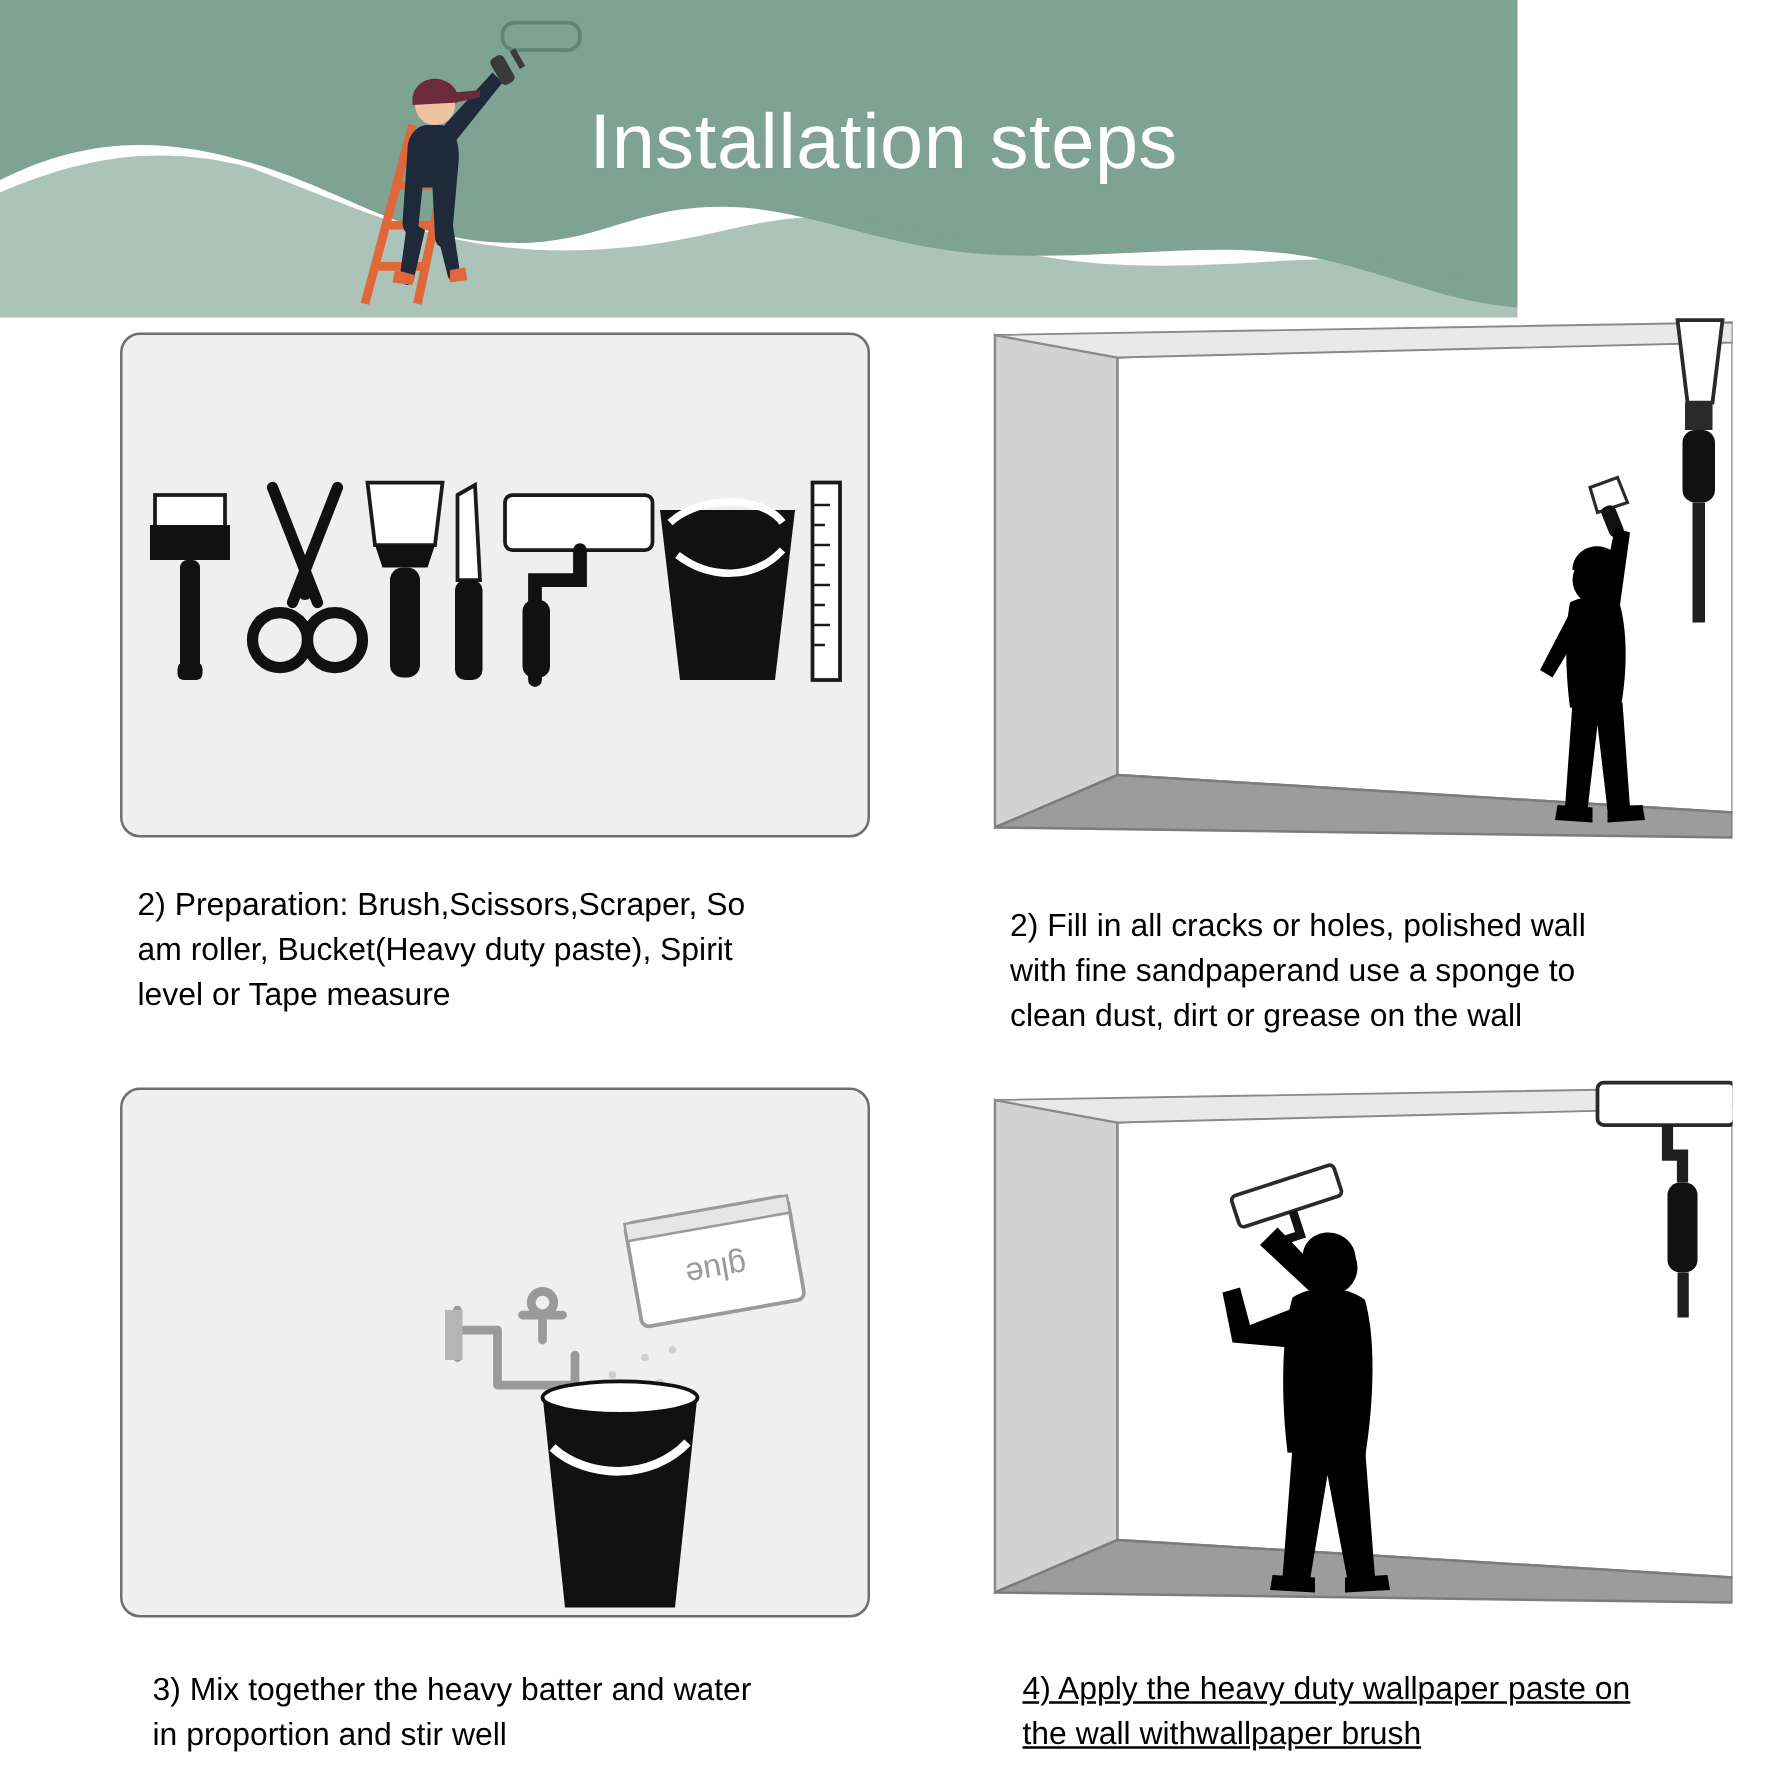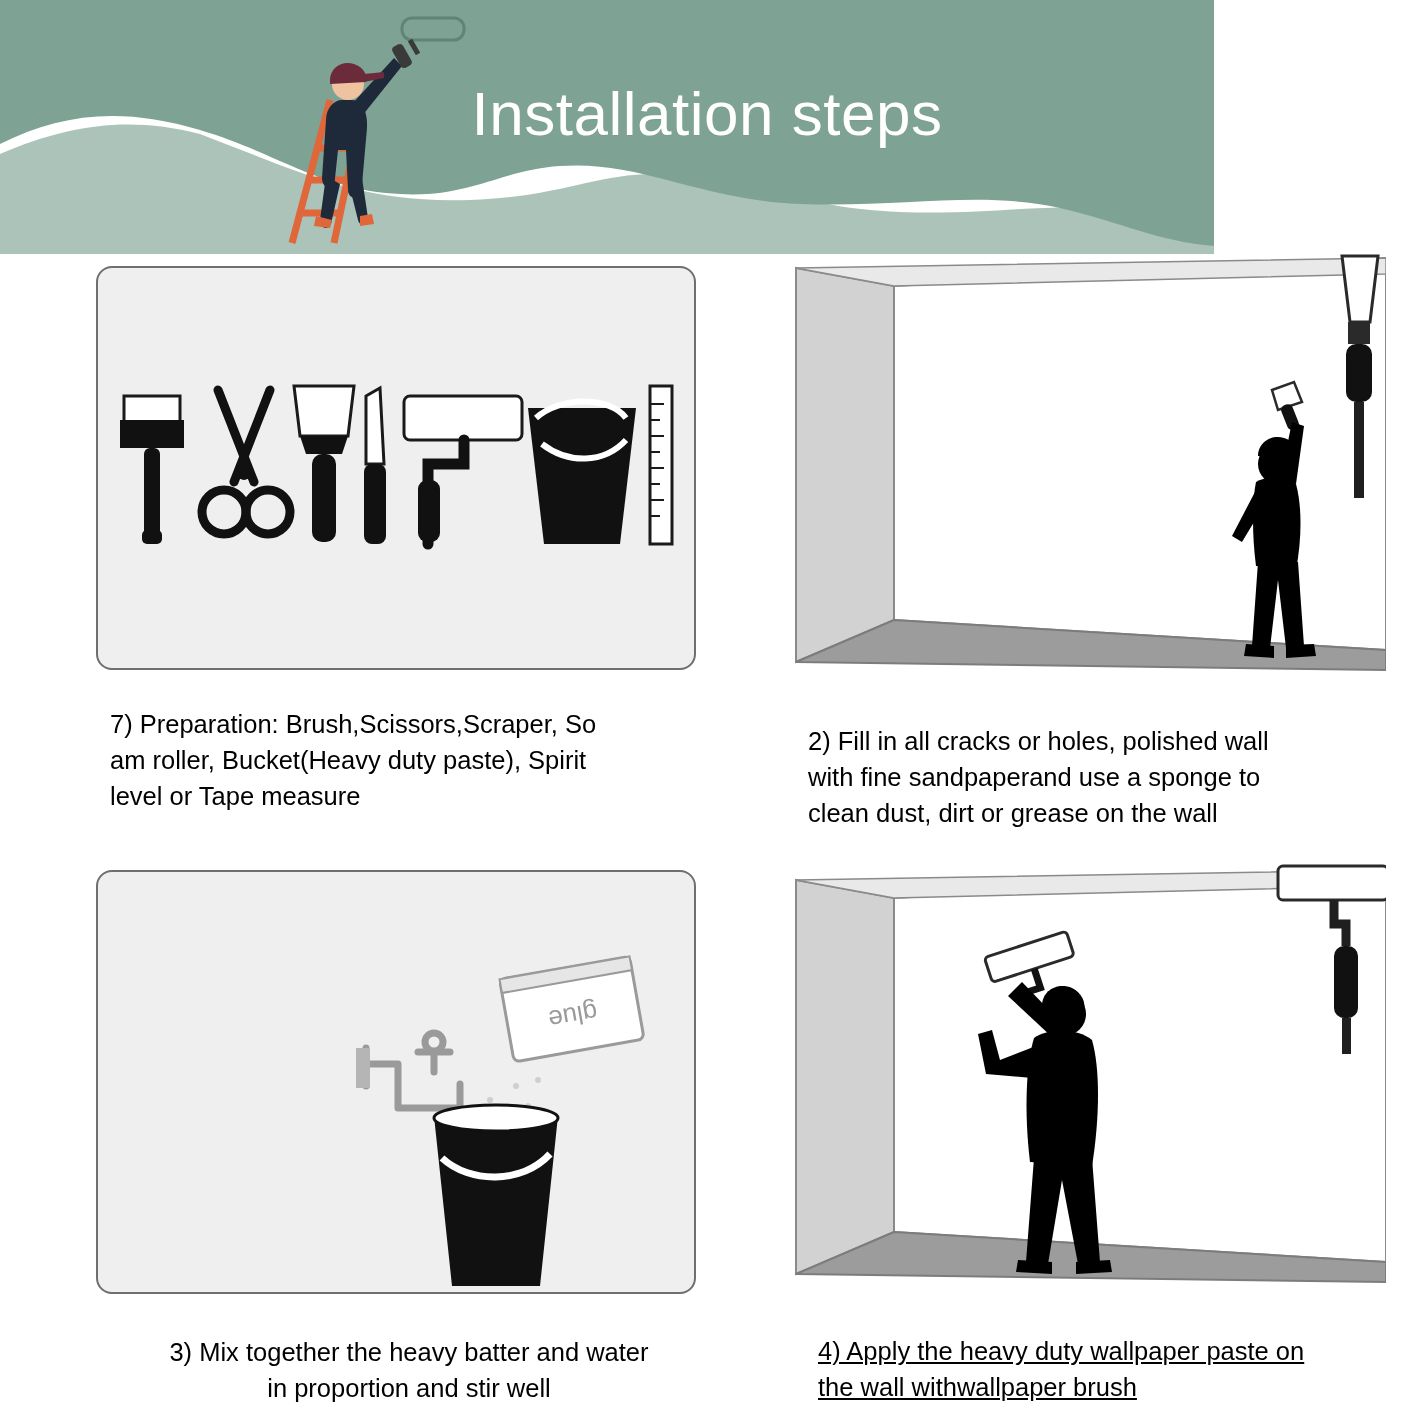--- a/index.html
+++ b/index.html
@@ -76,21 +76,21 @@
   #step-1 { left: 96px;  top: 266px; width: 600px; }
   #step-2 { left: 786px; top: 250px; width: 600px; }
   #step-3 { left: 96px;  top: 870px; width: 600px; }
   #step-4 { left: 786px; top: 862px; width: 600px; text-decoration: underline; }
 
   #step-1 .panel { width: 596px; height: 400px; }
   #step-3 .panel { width: 596px; height: 420px; }
 
   #step-1 .caption { margin: 36px 0 0 14px; }
   #step-2 .caption { margin: 48px 0 0 22px; }
-  #step-3 .caption { margin: 40px 0 0 26px; text-align: center; }
+  #step-3 .caption { margin: 40px 0 0 26px; }
   #step-4 .caption { margin: 46px 0 0 32px; }
 
   .scene {
     position: relative;
     width: 600px;
     height: 425px;
   }
   .scene svg, .panel svg { display: block; }
 </style>
 </head>
@@ -197,21 +197,21 @@
           <line x1="552" y1="168" x2="566" y2="168"></line>
           <line x1="552" y1="184" x2="562" y2="184"></line>
           <line x1="552" y1="200" x2="566" y2="200"></line>
           <line x1="552" y1="216" x2="562" y2="216"></line>
           <line x1="552" y1="232" x2="566" y2="232"></line>
           <line x1="552" y1="248" x2="562" y2="248"></line>
         </g>
       </g>
     </svg>
   </div>
-  <div class="caption">7)  Preparation: Brush,Scissors,Scraper, So
+  <div class="caption">2)  Preparation: Brush,Scissors,Scraper, So
  am roller, Bucket(Heavy duty paste), Spirit
  level or Tape measure</div>
 </div>
 
 <div class="step" id="step-2">
   <div class="scene">
     <svg viewBox="0 0 600 425" width="600" height="425">
 
       <polygon points="10,18 600,8 600,420 10,412" fill="#ffffff"></polygon>
 

